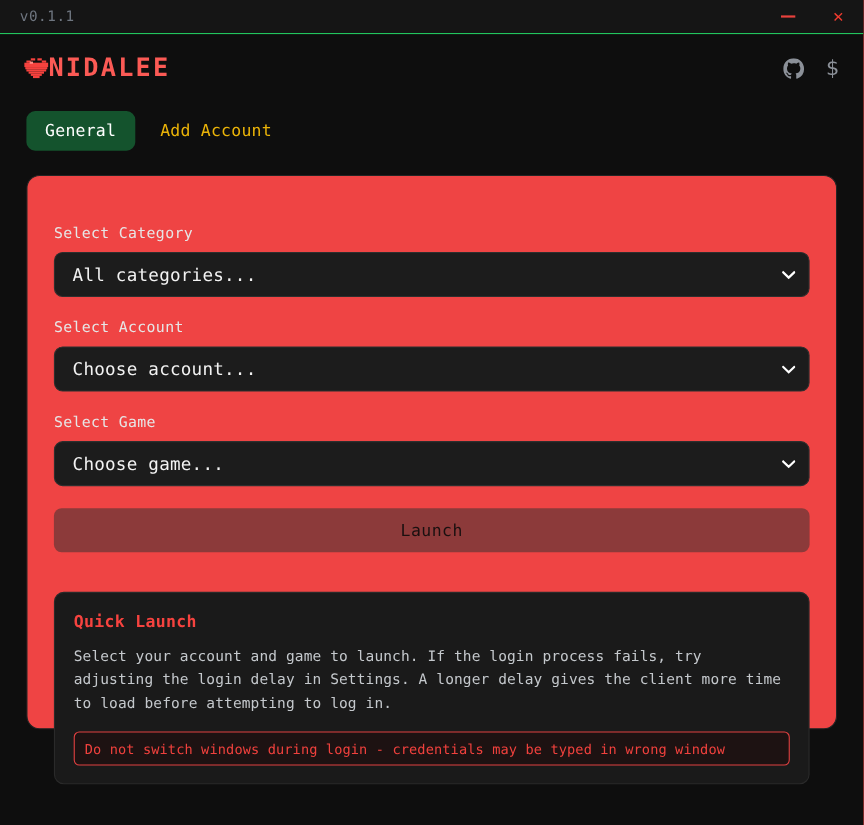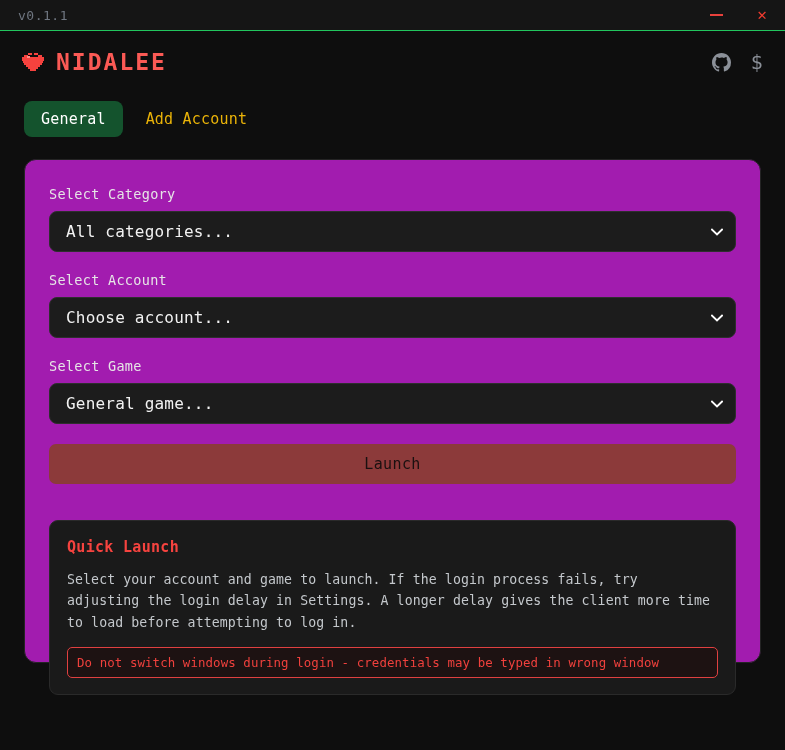--- a/index.html
+++ b/index.html
@@ -59,21 +59,20 @@
     height: 62px;
     display: flex;
     align-items: center;
     justify-content: space-between;
     padding: 0 22px 0 22px;
     box-sizing: border-box;
   }
   .brand {
     display: flex;
     align-items: center;
-    gap: 12px;
   }
   .brand-name {
     color: #fb5a55;
     font-size: 23px;
     font-weight: bold;
     letter-spacing: 2px;
     font-family: "DejaVu Sans Mono", "Liberation Mono", monospace;
   }
   .heart {
     width: 22px;
@@ -118,24 +117,24 @@
     letter-spacing: 0.2px;
   }
   .tab.active {
     background: #14532d;
     color: #ffffff;
   }
 
   
   .card {
     margin: 14px 24px 0 24px;
-    background: #a21caf;
+    background: #ef4444;
     border: 1px solid #242424;
     border-radius: 12px;
-    padding: 26px 24px 30px 24px;
+    padding: 44px 24px 30px 24px;
     box-sizing: border-box;
     height: 504px;
   }
 
   .field-label {
     font-size: 13.5px;
     color: #e6e6e6;
     margin-bottom: 9px;
     letter-spacing: 0.3px;
   }
@@ -282,21 +281,21 @@
     <div class="select-box">Choose account...</div>
     <span class="chev">
       <svg width="12" height="8" viewBox="0 0 12 8">
           <path d="M1 1.6 L6 6.4 L11 1.6" stroke="#ffffff" stroke-width="2" fill="none" stroke-linecap="square"></path>
         </svg>
     </span>
   </div>
 
   <div class="field-label">Select Game</div>
   <div class="select-wrap">
-    <div class="select-box">General game...</div>
+    <div class="select-box">Choose game...</div>
     <span class="chev">
       <svg width="12" height="8" viewBox="0 0 12 8">
           <path d="M1 1.6 L6 6.4 L11 1.6" stroke="#ffffff" stroke-width="2" fill="none" stroke-linecap="square"></path>
         </svg>
     </span>
   </div>
 
   <div class="launch-btn">Launch</div>
 
   <div class="quick">

